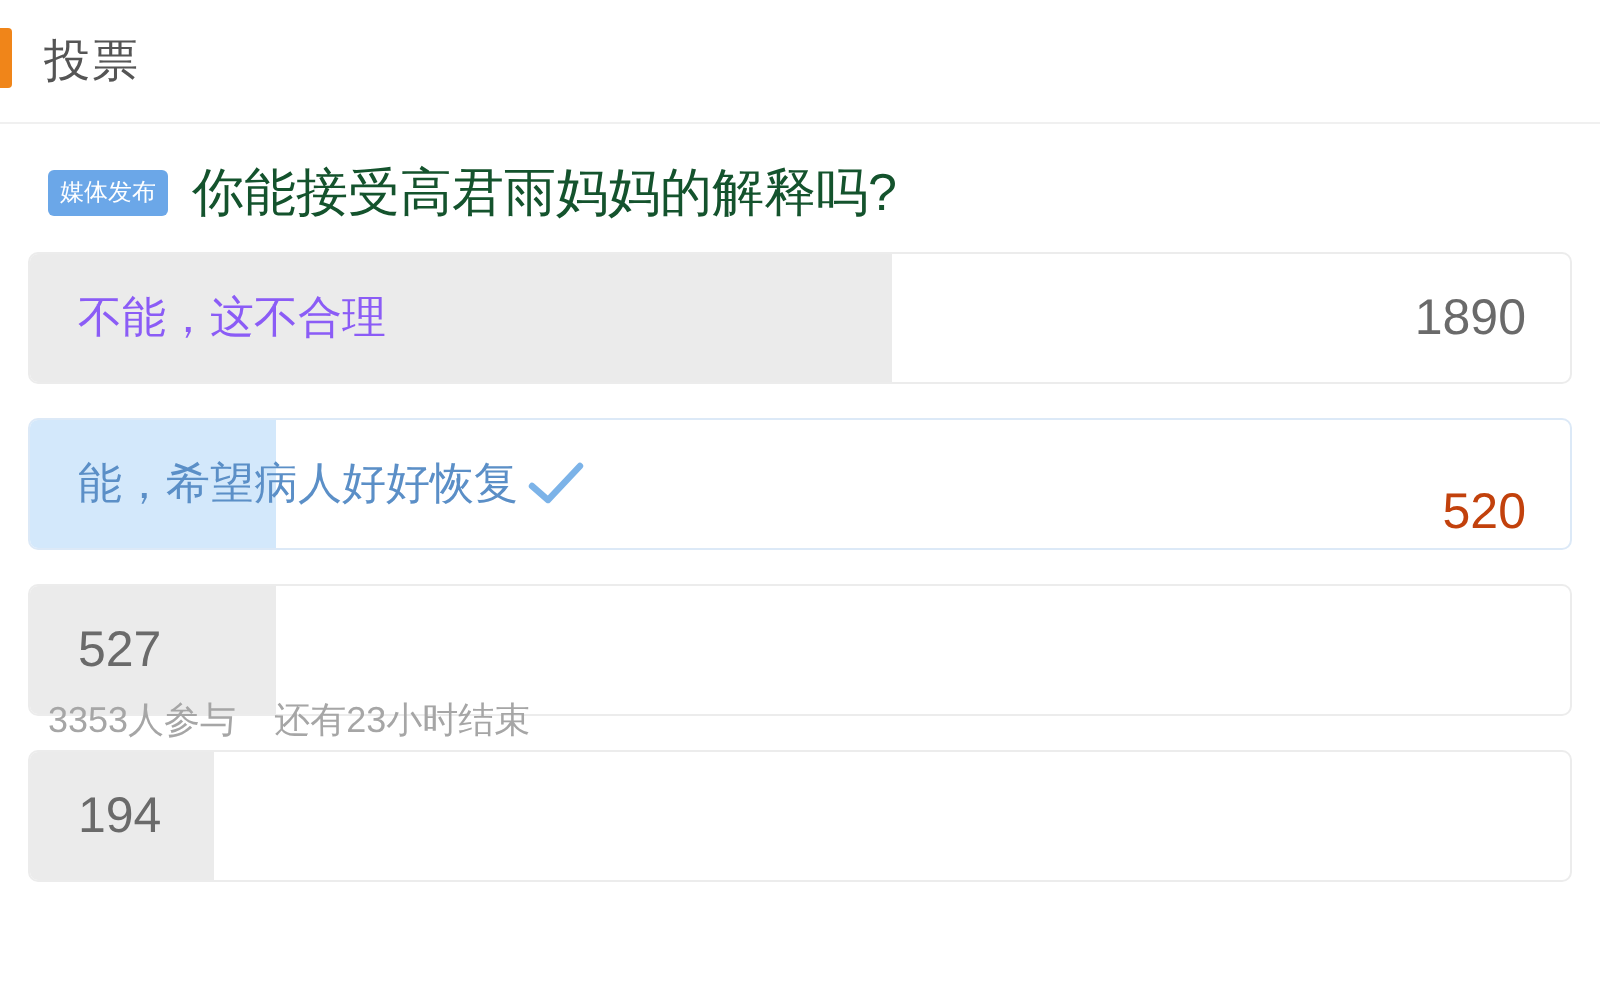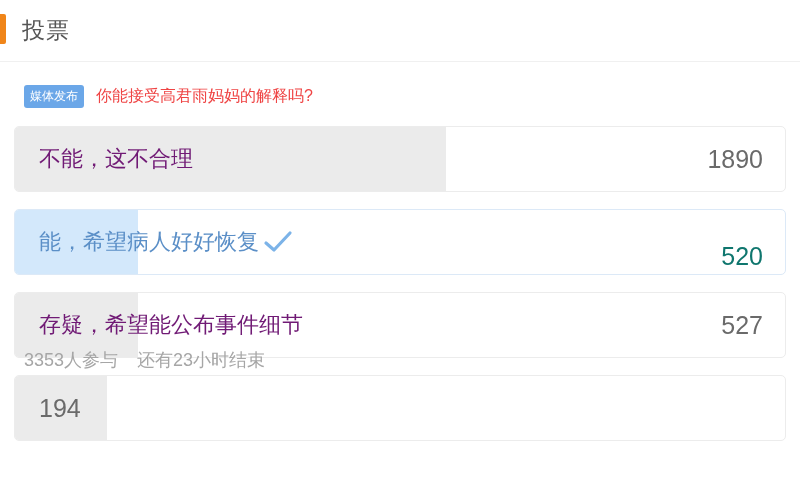--- a/index.html
+++ b/index.html
@@ -62,22 +62,22 @@
     color: #ffffff;
     font-size: 12px;
     line-height: 1;
     padding: 5px 6px 6px 6px;
     border-radius: 3px;
     letter-spacing: 0px;
     white-space: nowrap;
   }
   .question-text {
     margin-left: 12px;
-    font-size: 16px;
-    color: #ef4444;
+    font-size: 26px;
+    color: #14532d;
     line-height: 1;
     white-space: nowrap;
   }
 
   
   .options {
     margin-top: 16px;
     padding: 0 14px;
   }
   .option {
@@ -108,40 +108,40 @@
     position: relative;
     height: 100%;
     display: flex;
     align-items: center;
     justify-content: space-between;
     padding: 0 22px 0 24px;
     box-sizing: border-box;
   }
   .option-label {
     font-size: 22px;
-    color: #701a75;
+    color: #8b5cf6;
     line-height: 1;
     display: flex;
     align-items: center;
     white-space: nowrap;
   }
   .option.selected .option-label { color: #5b8fc7; align-items: center; }
   .check-icon {
     display: inline-block;
     margin-left: 4px;
     width: 30px;
     height: 24px;
     flex: 0 0 auto;
   }
   .option-count {
     font-size: 25px;
     color: #6a6a6a;
     line-height: 1;
   }
-  .option.selected .option-count { color: #0f766e; margin-top: 28px; }
+  .option.selected .option-count { color: #c2410c; margin-top: 28px; }
 
   
   .poll-footer {
     position: absolute;
     left: 0;
     right: 0;
     bottom: 0;
     height: 46px;
     padding: 0 22px 0 24px;
     box-sizing: border-box;
@@ -193,23 +193,20 @@
             </svg>
           </span>
         </div>
         <div class="option-count">520</div>
       </div>
     </div>
 
     <div class="option">
       <div class="fill" style="width:16%"></div>
       <div class="row-content">
-        <div class="option-label">
-          <span>存疑，希望能公布事件细节</span>
-        </div>
         <div class="option-count">527</div>
       </div>
     </div>
 
     <div class="option">
       <div class="fill" style="width:12%"></div>
       <div class="row-content">
         <div class="option-count">194</div>
       </div>
     </div>

